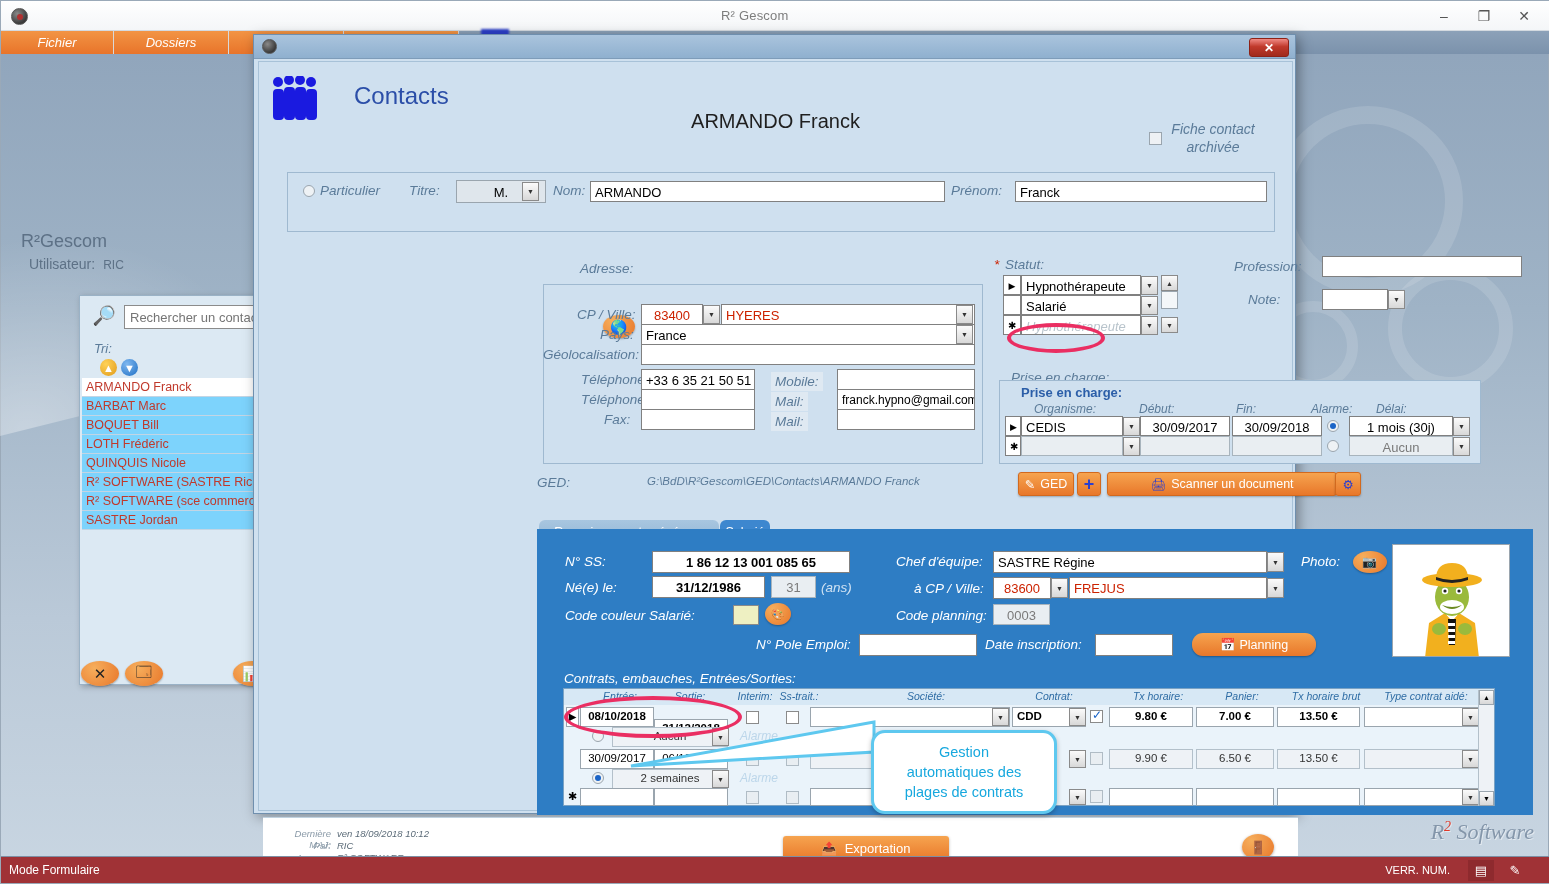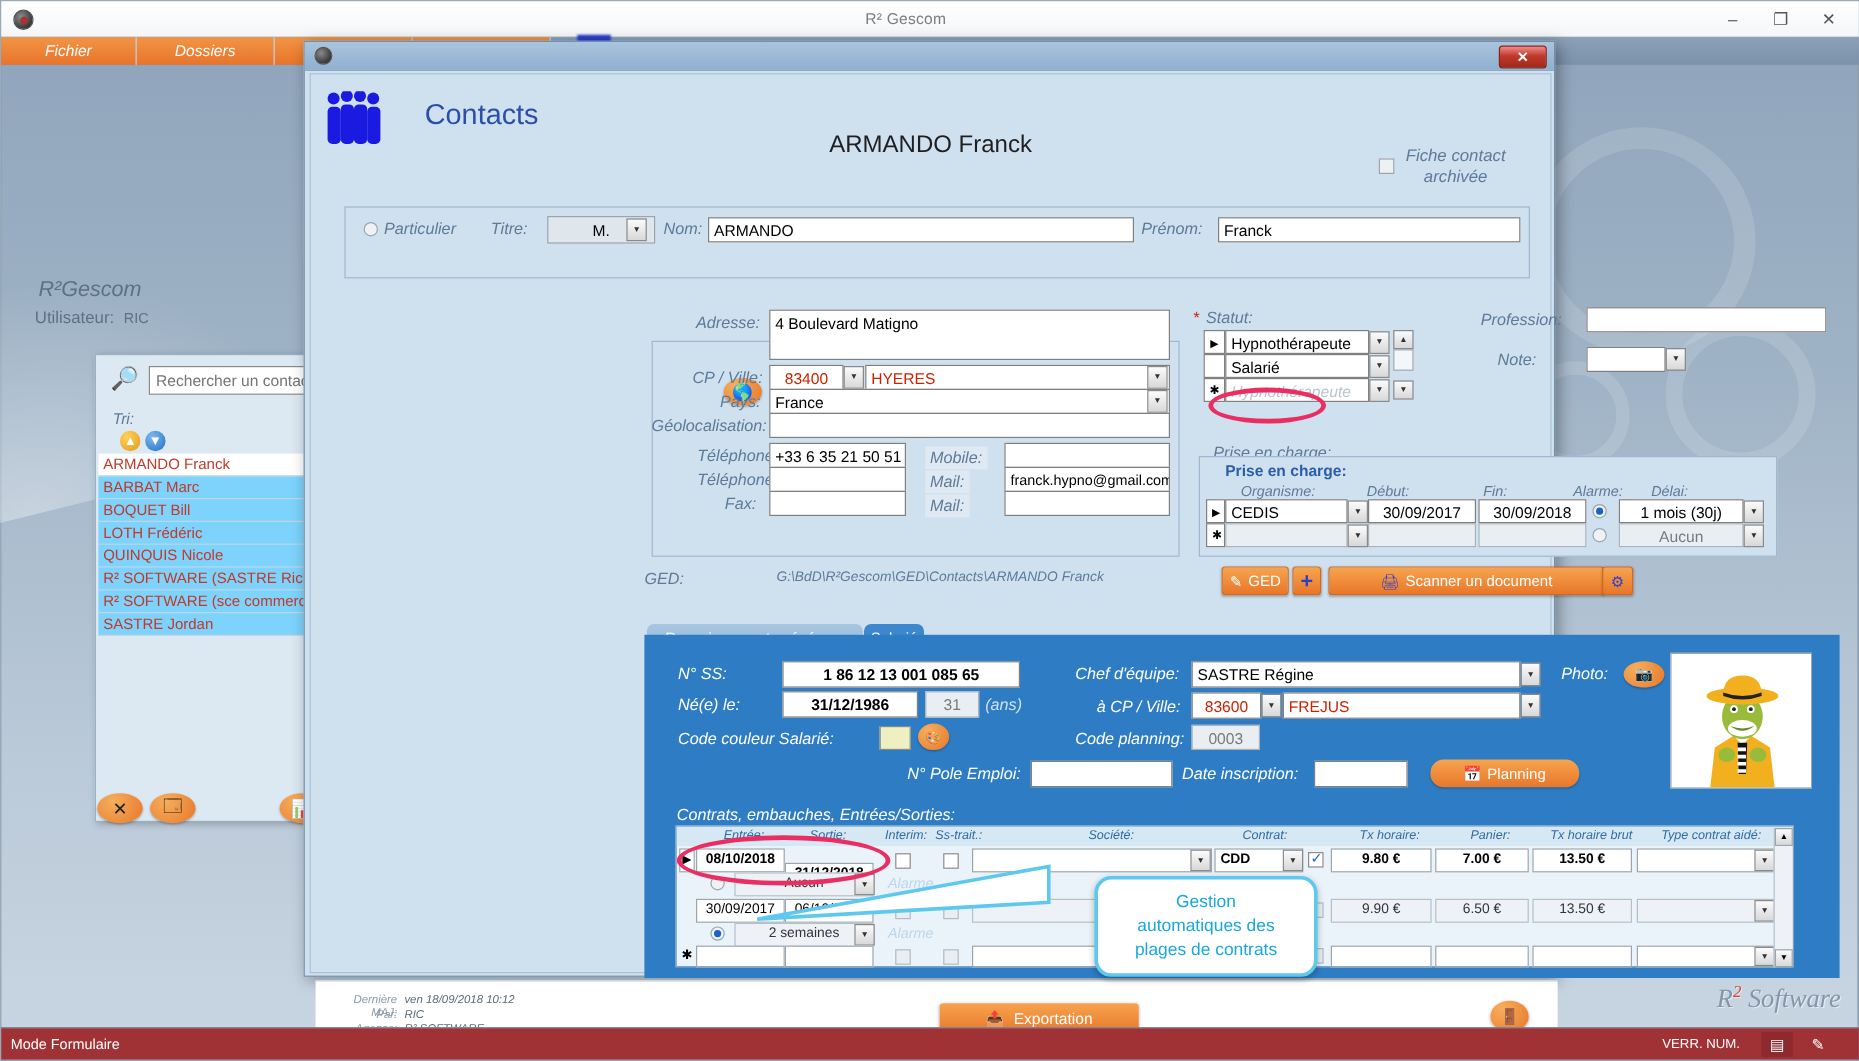--- a/index.html
+++ b/index.html
@@ -68,21 +68,21 @@
   #gear1{ right:85px; top:105px; width:190px; height:190px; }
   #gear2{ right:35px; top:265px; width:125px; height:125px; border-width:14px; }
   #gear3{ right:190px; top:300px; width:90px; height:90px; border-width:11px; }
   #swoosh{
     position:absolute; left:-40px; top:170px; width:330px; height:230px;
     background:radial-gradient(ellipse at 10% 100%, rgba(255,255,255,0.35) 0%, rgba(255,255,255,0) 58%);
     transform:rotate(-14deg);
     pointer-events:none;
   }
   #wm-title{
-    position:absolute; left:31px; top:230px; font-size:18px; color:#5d7186;font-style:italic;
+    position:absolute; left:20px; top:230px; font-size:18px; color:#5d7186;
   }
   #wm-user{
     position:absolute; left:28px; top:255px; font-size:14px; color:#5d7186;
   }
   #wm-user b{ font-weight:normal; margin-left:8px; font-size:12px;}
   #brand-wm{
     position:absolute; right:14px; bottom:38px; font-family:"Liberation Serif",serif;
     font-style:italic; font-weight:normal; font-size:22px; color:#8496aa;
     text-shadow:1px 1px 0 rgba(255,255,255,.5);
   }
@@ -334,21 +334,20 @@
     border:1px solid #9aa5ae; font-size:7px; display:flex; align-items:center; justify-content:center;
   }
   
   #callout{
     position:absolute; left:612px; top:668px; width:186px; height:84px;
     background:#fff; border:3px solid #5ec8ef; border-radius:14px;
     display:flex; align-items:center; justify-content:center;
     text-align:center; color:#17a8de; font-size:14.5px; line-height:20px;
     box-shadow:0 2px 5px rgba(0,0,0,.25);
     z-index:40;
-    margin-left:41px;
   }
   #callout-tail{
     position:absolute; left:332px; top:652px; width:285px; height:60px; z-index:39;
   }
   .ellipse{
     position:absolute; border:4px solid #ea2e62; border-radius:50%;
     z-index:45; pointer-events:none;
   }
   #ell-statut{ left:748px; top:261px; width:98px; height:30px; }
   #ell-dates{ left:305px; top:634px; width:178px; height:42px; }
@@ -465,21 +464,20 @@
       <div class="lbl" style="left:150px;top:121px">Titre:</div>
       <div class="fld center" style="left:197px;top:118px;width:90px;height:23px;line-height:19px;background:#dfe6ec;border-color:#9aa5ae">M.</div>
       <div class="combo-btn" style="left:263px;top:120px;height:19px">▼</div>
       <div class="lbl" style="left:294px;top:121px">Nom:</div>
       <div class="fld" style="left:331px;top:119px;width:355px">ARMANDO</div>
       <div class="lbl" style="left:692px;top:121px">Prénom:</div>
       <div class="fld" style="left:756px;top:119px;width:252px">Franck</div>
 
       <div class="gbox" id="g-addr"></div>
       <div class="lbl" style="left:321px;top:199px">Adresse:</div>
-      <div class="fld" style="left:382px;top:196px;width:334px;height:42px">4 Boulevard Matigno</div>
       <div id="globe-btn">🌎</div>
       <div class="lbl" style="left:318px;top:245px">CP / Ville:</div>
       <div class="fld center red" style="left:382px;top:242px;width:62px">83400</div>
       <div class="combo-btn" style="left:444px;top:243px">▼</div>
       <div class="fld red" style="left:462px;top:242px;width:254px">HYERES</div>
       <div class="combo-btn" style="left:697px;top:243px">▼</div>
       <div class="lbl" style="left:341px;top:265px">Pays:</div>
       <div class="fld" style="left:382px;top:262px;width:334px">France</div>
       <div class="combo-btn" style="left:697px;top:263px">▼</div>
       <div class="lbl" style="left:284px;top:285px">Géolocalisation:</div>

